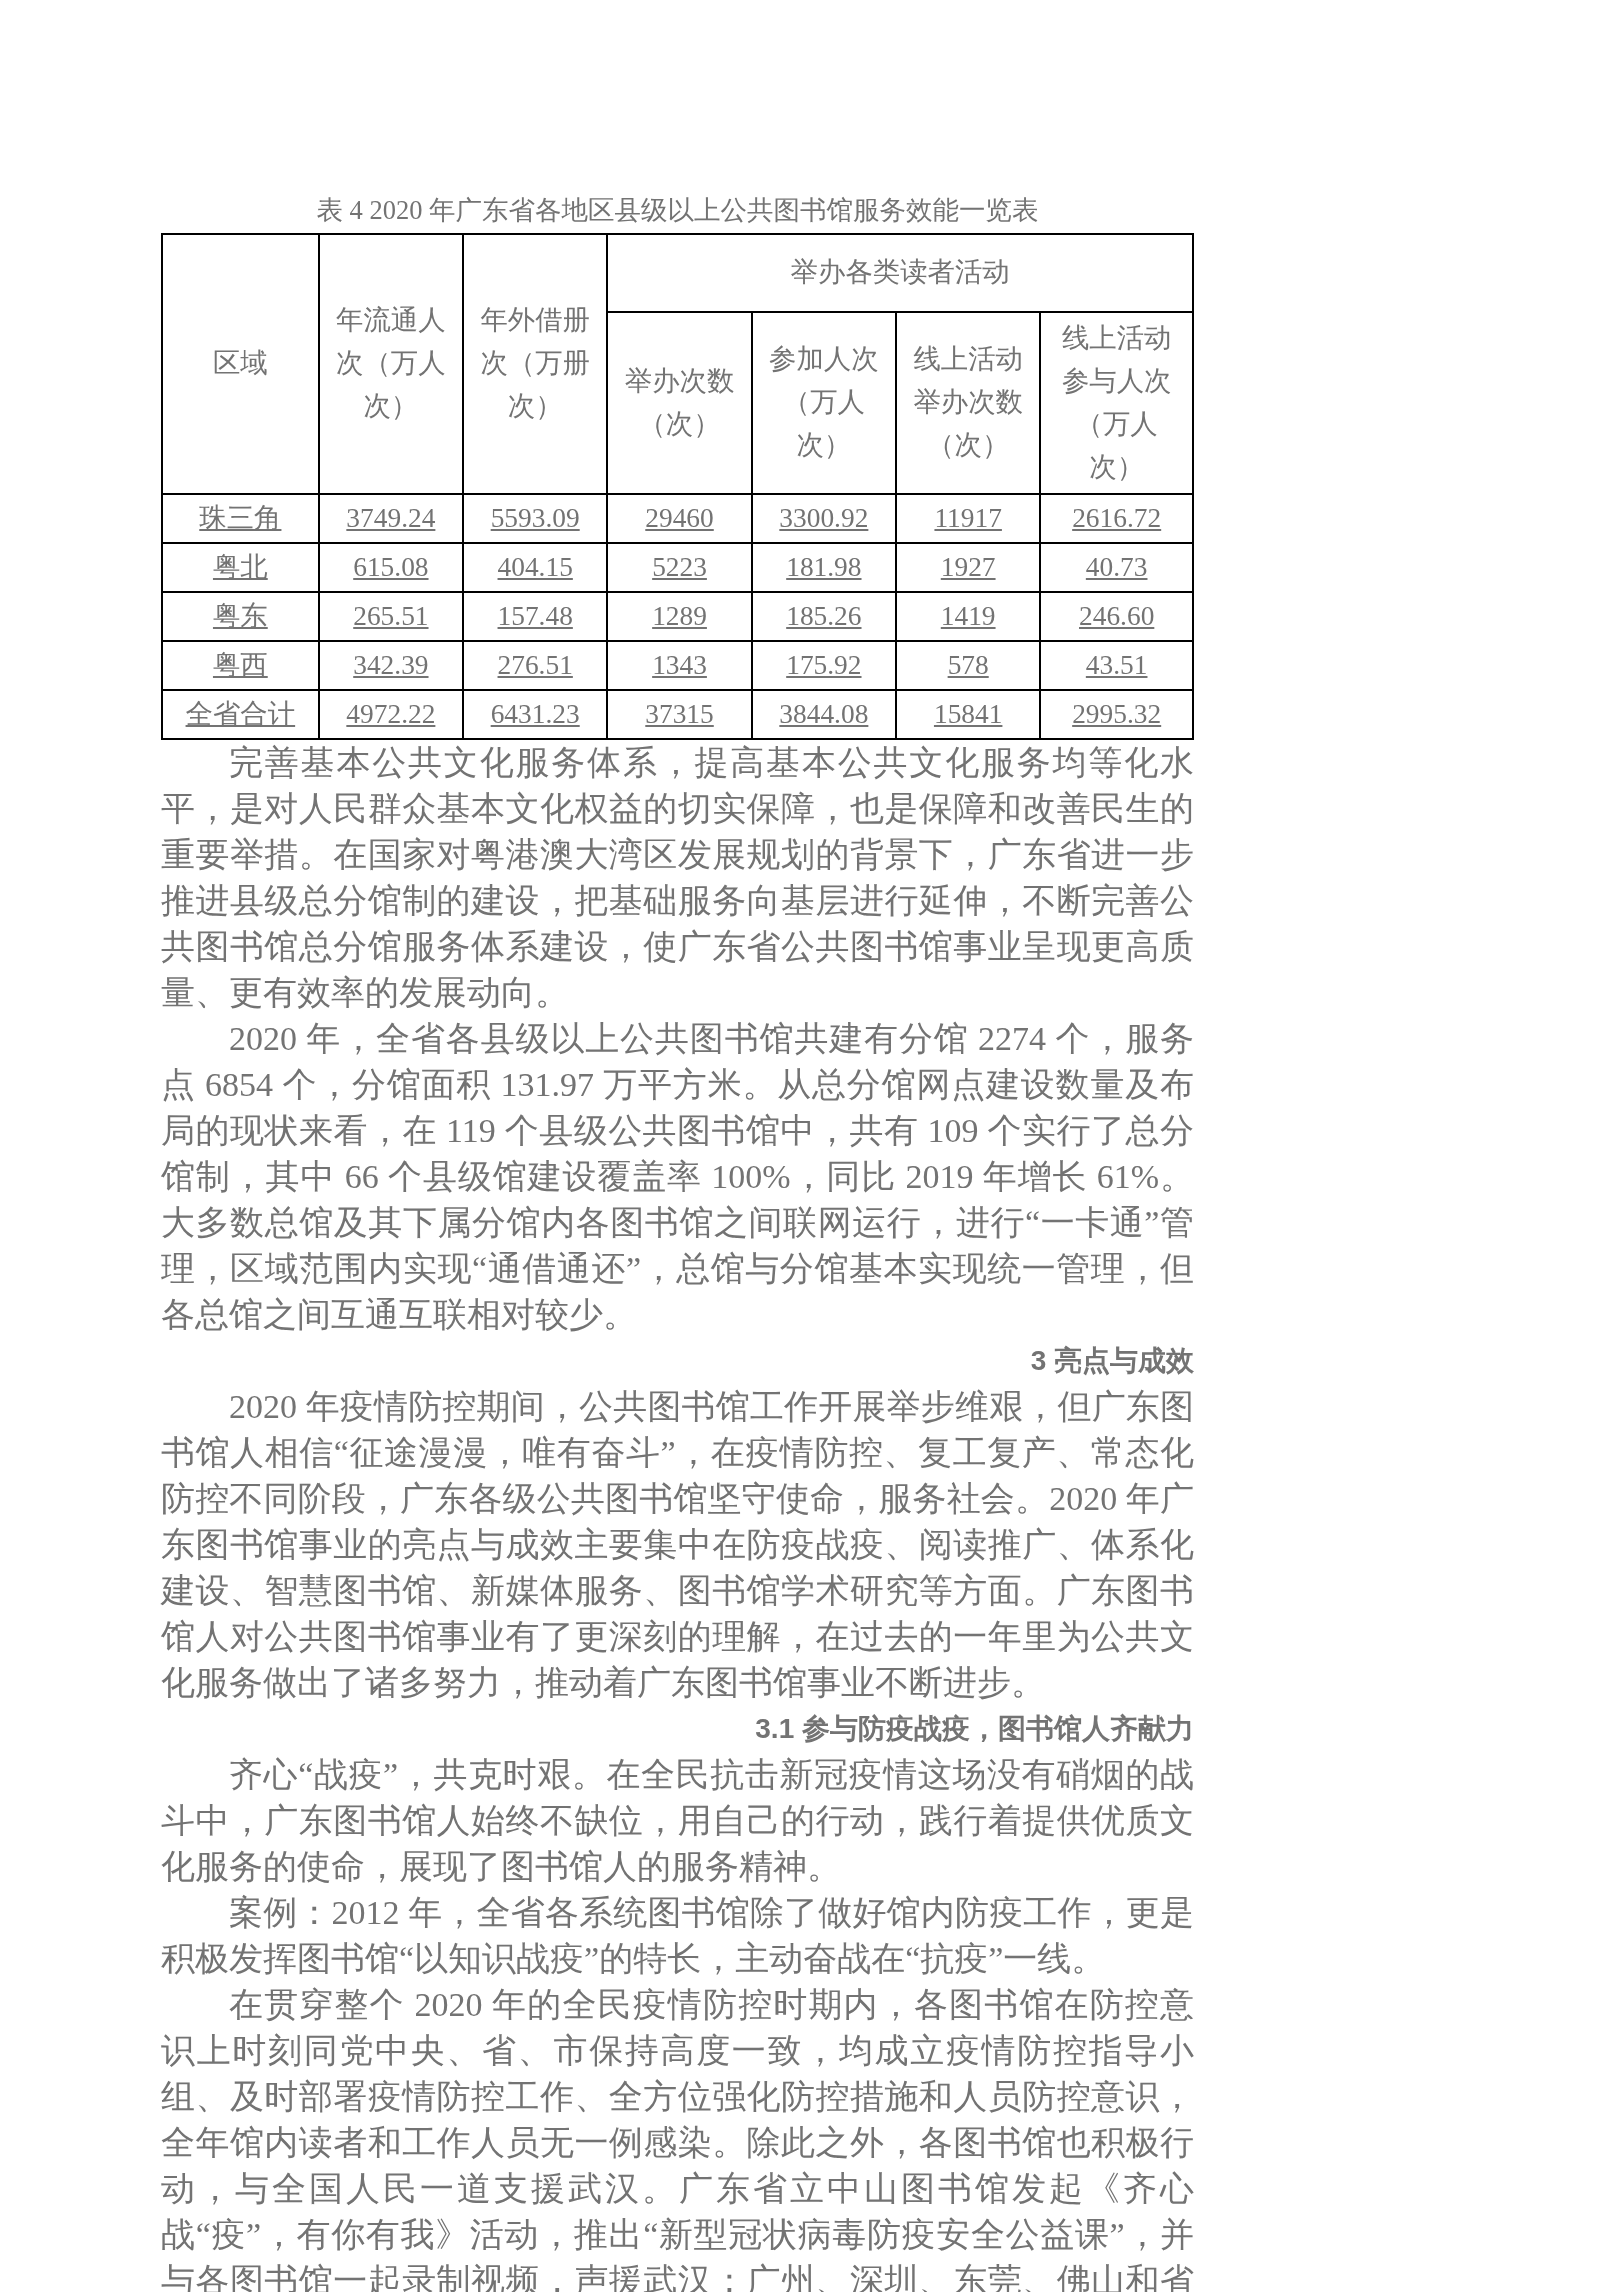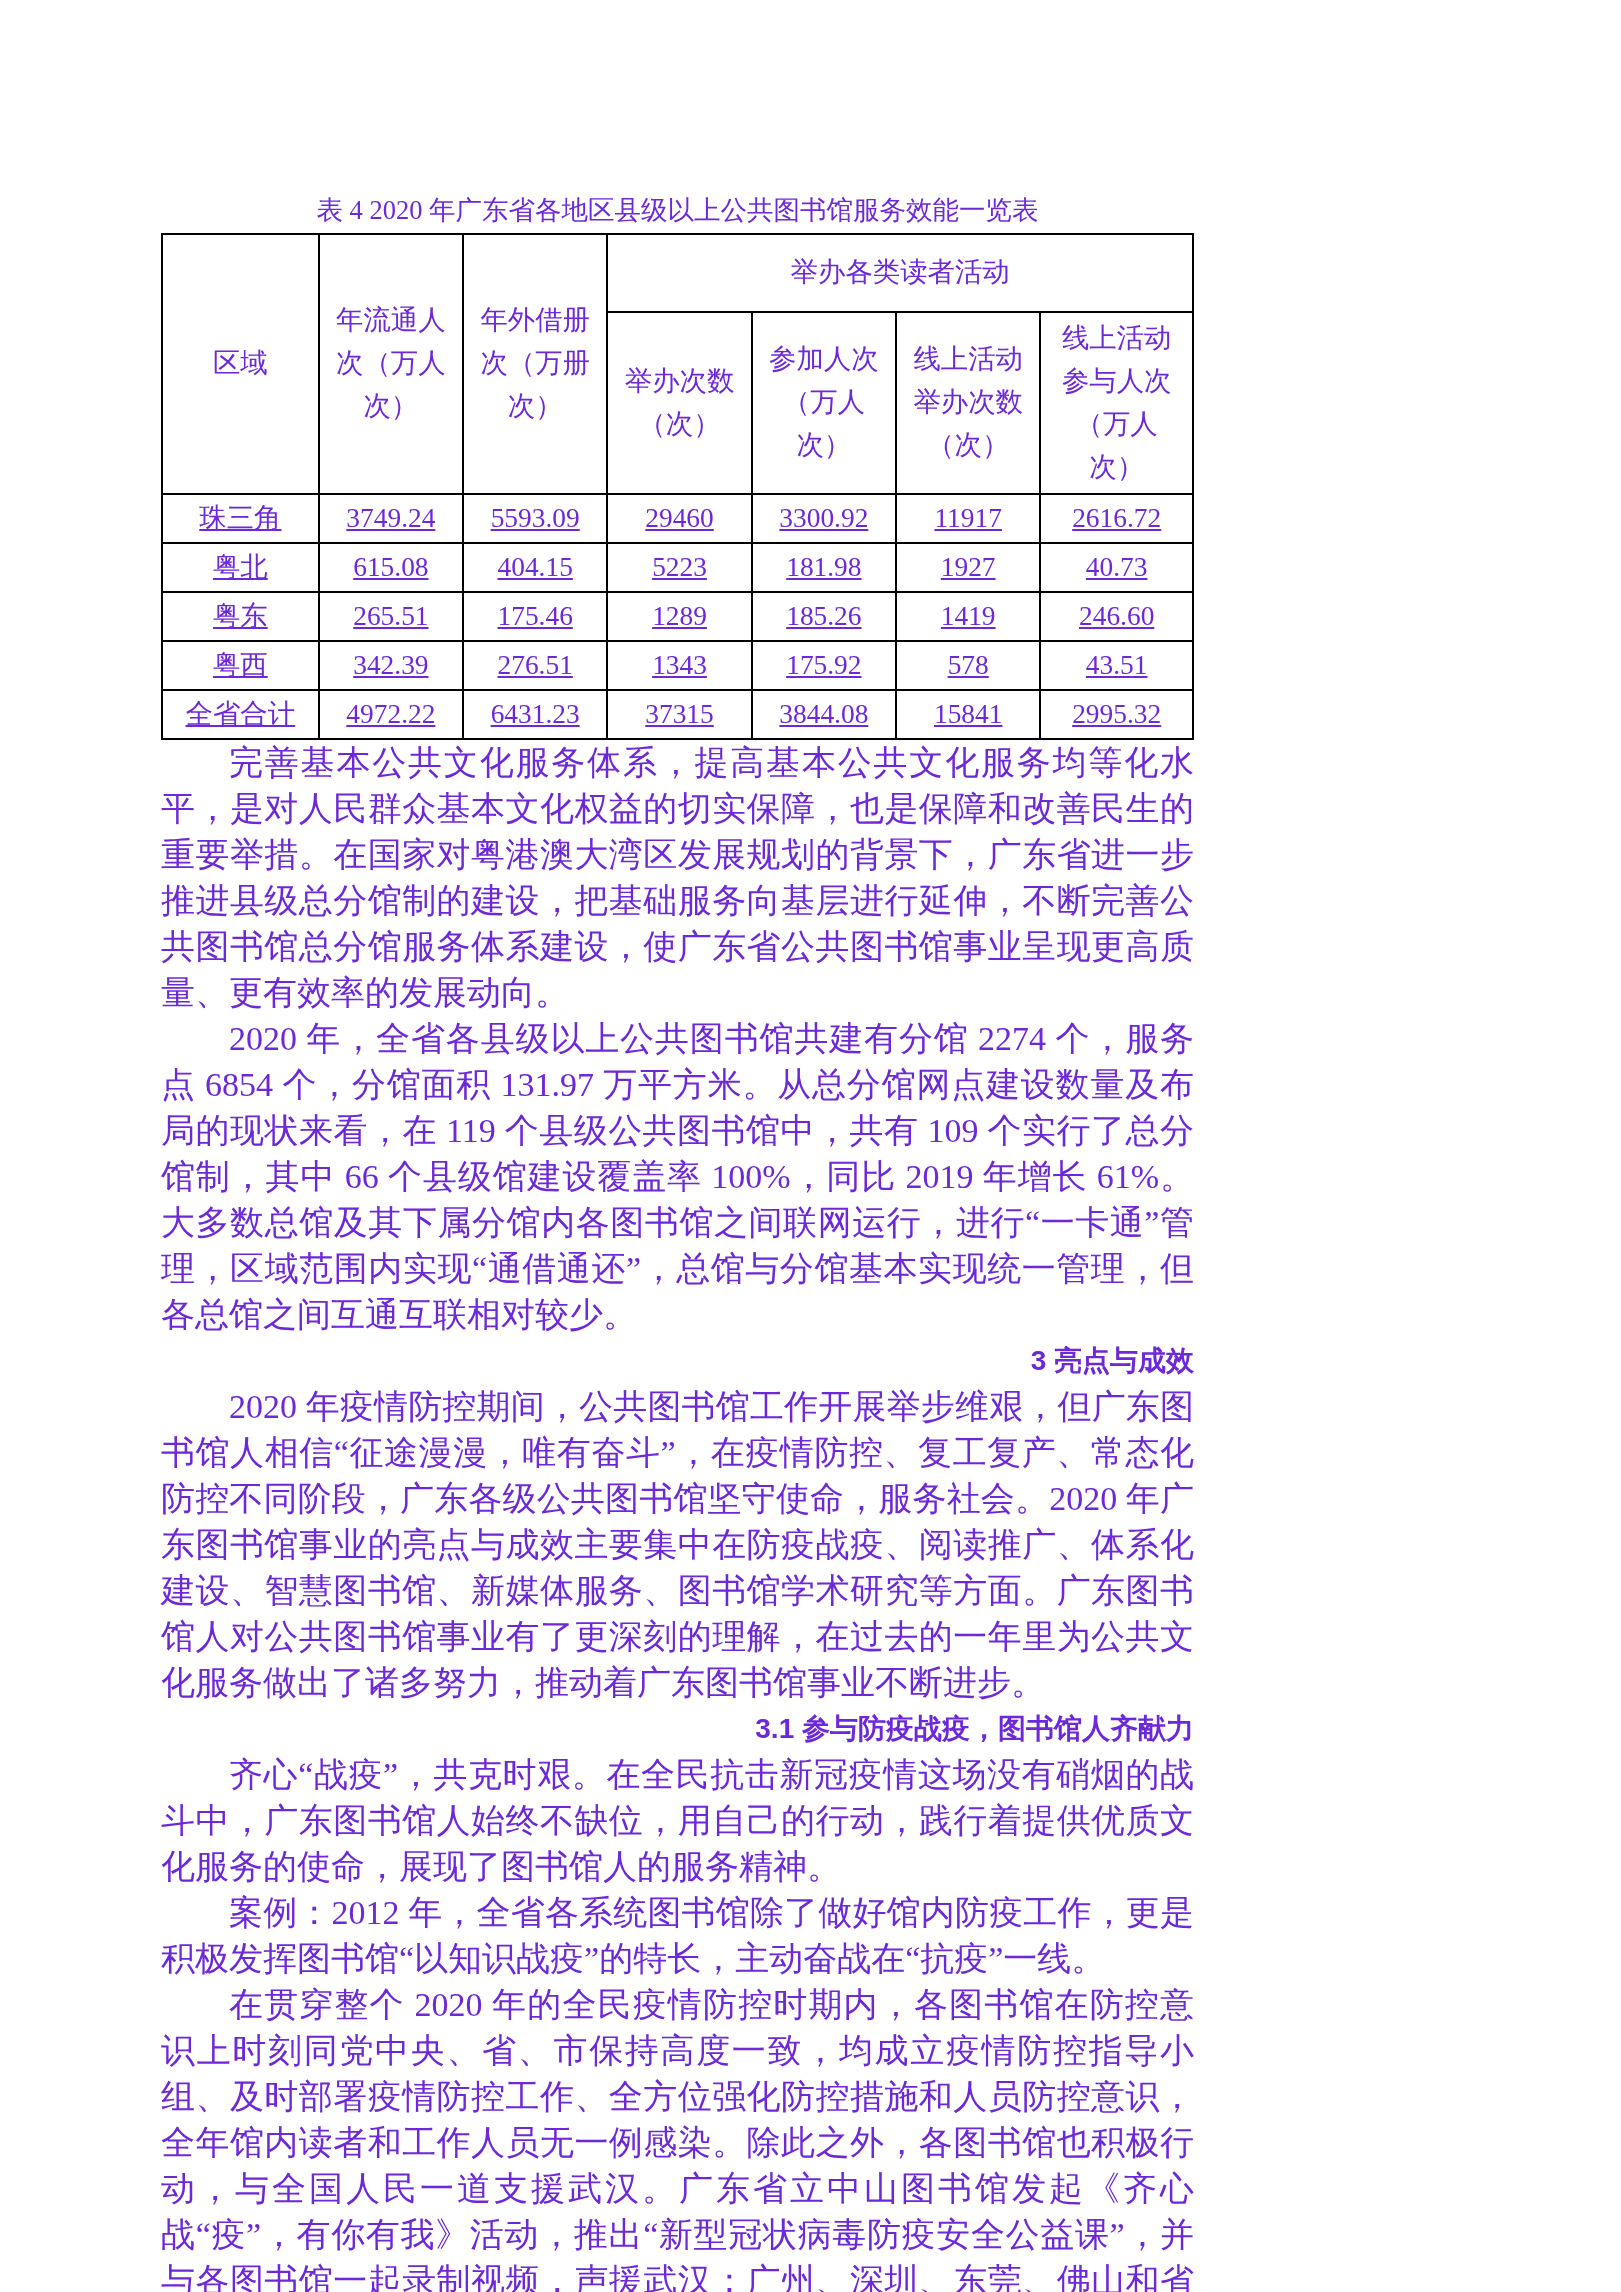--- a/index.html
+++ b/index.html
@@ -3,21 +3,21 @@
 <meta charset="utf-8">
 <style>
   html,body { margin:0; padding:0; background:#fff; }
   .page {
     position: relative;
     width: 1355px;
     height: 2293px;
     background: #ffffff;
     box-sizing: border-box;
     padding: 194px 161px 0 161px;
-    color: #6d28d9;
+    color: #737373;
     font-family: "Liberation Serif", "DejaVu Serif", serif;
     font-size: 27.4px;
   }
   .caption {
     text-align: center;
     font-size: 26.5px;
     line-height: 33px;
     margin: 0 0 5.9px 0;
     white-space: nowrap;
   }
@@ -106,21 +106,21 @@
         <td>615.08</td>
         <td>404.15</td>
         <td>5223</td>
         <td>181.98</td>
         <td>1927</td>
         <td>40.73</td>
       </tr>
       <tr>
         <td class="region-cell">粤东</td>
         <td>265.51</td>
-        <td>175.46</td>
+        <td>157.48</td>
         <td>1289</td>
         <td>185.26</td>
         <td>1419</td>
         <td>246.60</td>
       </tr>
       <tr>
         <td class="region-cell">粤西</td>
         <td>342.39</td>
         <td>276.51</td>
         <td>1343</td>

